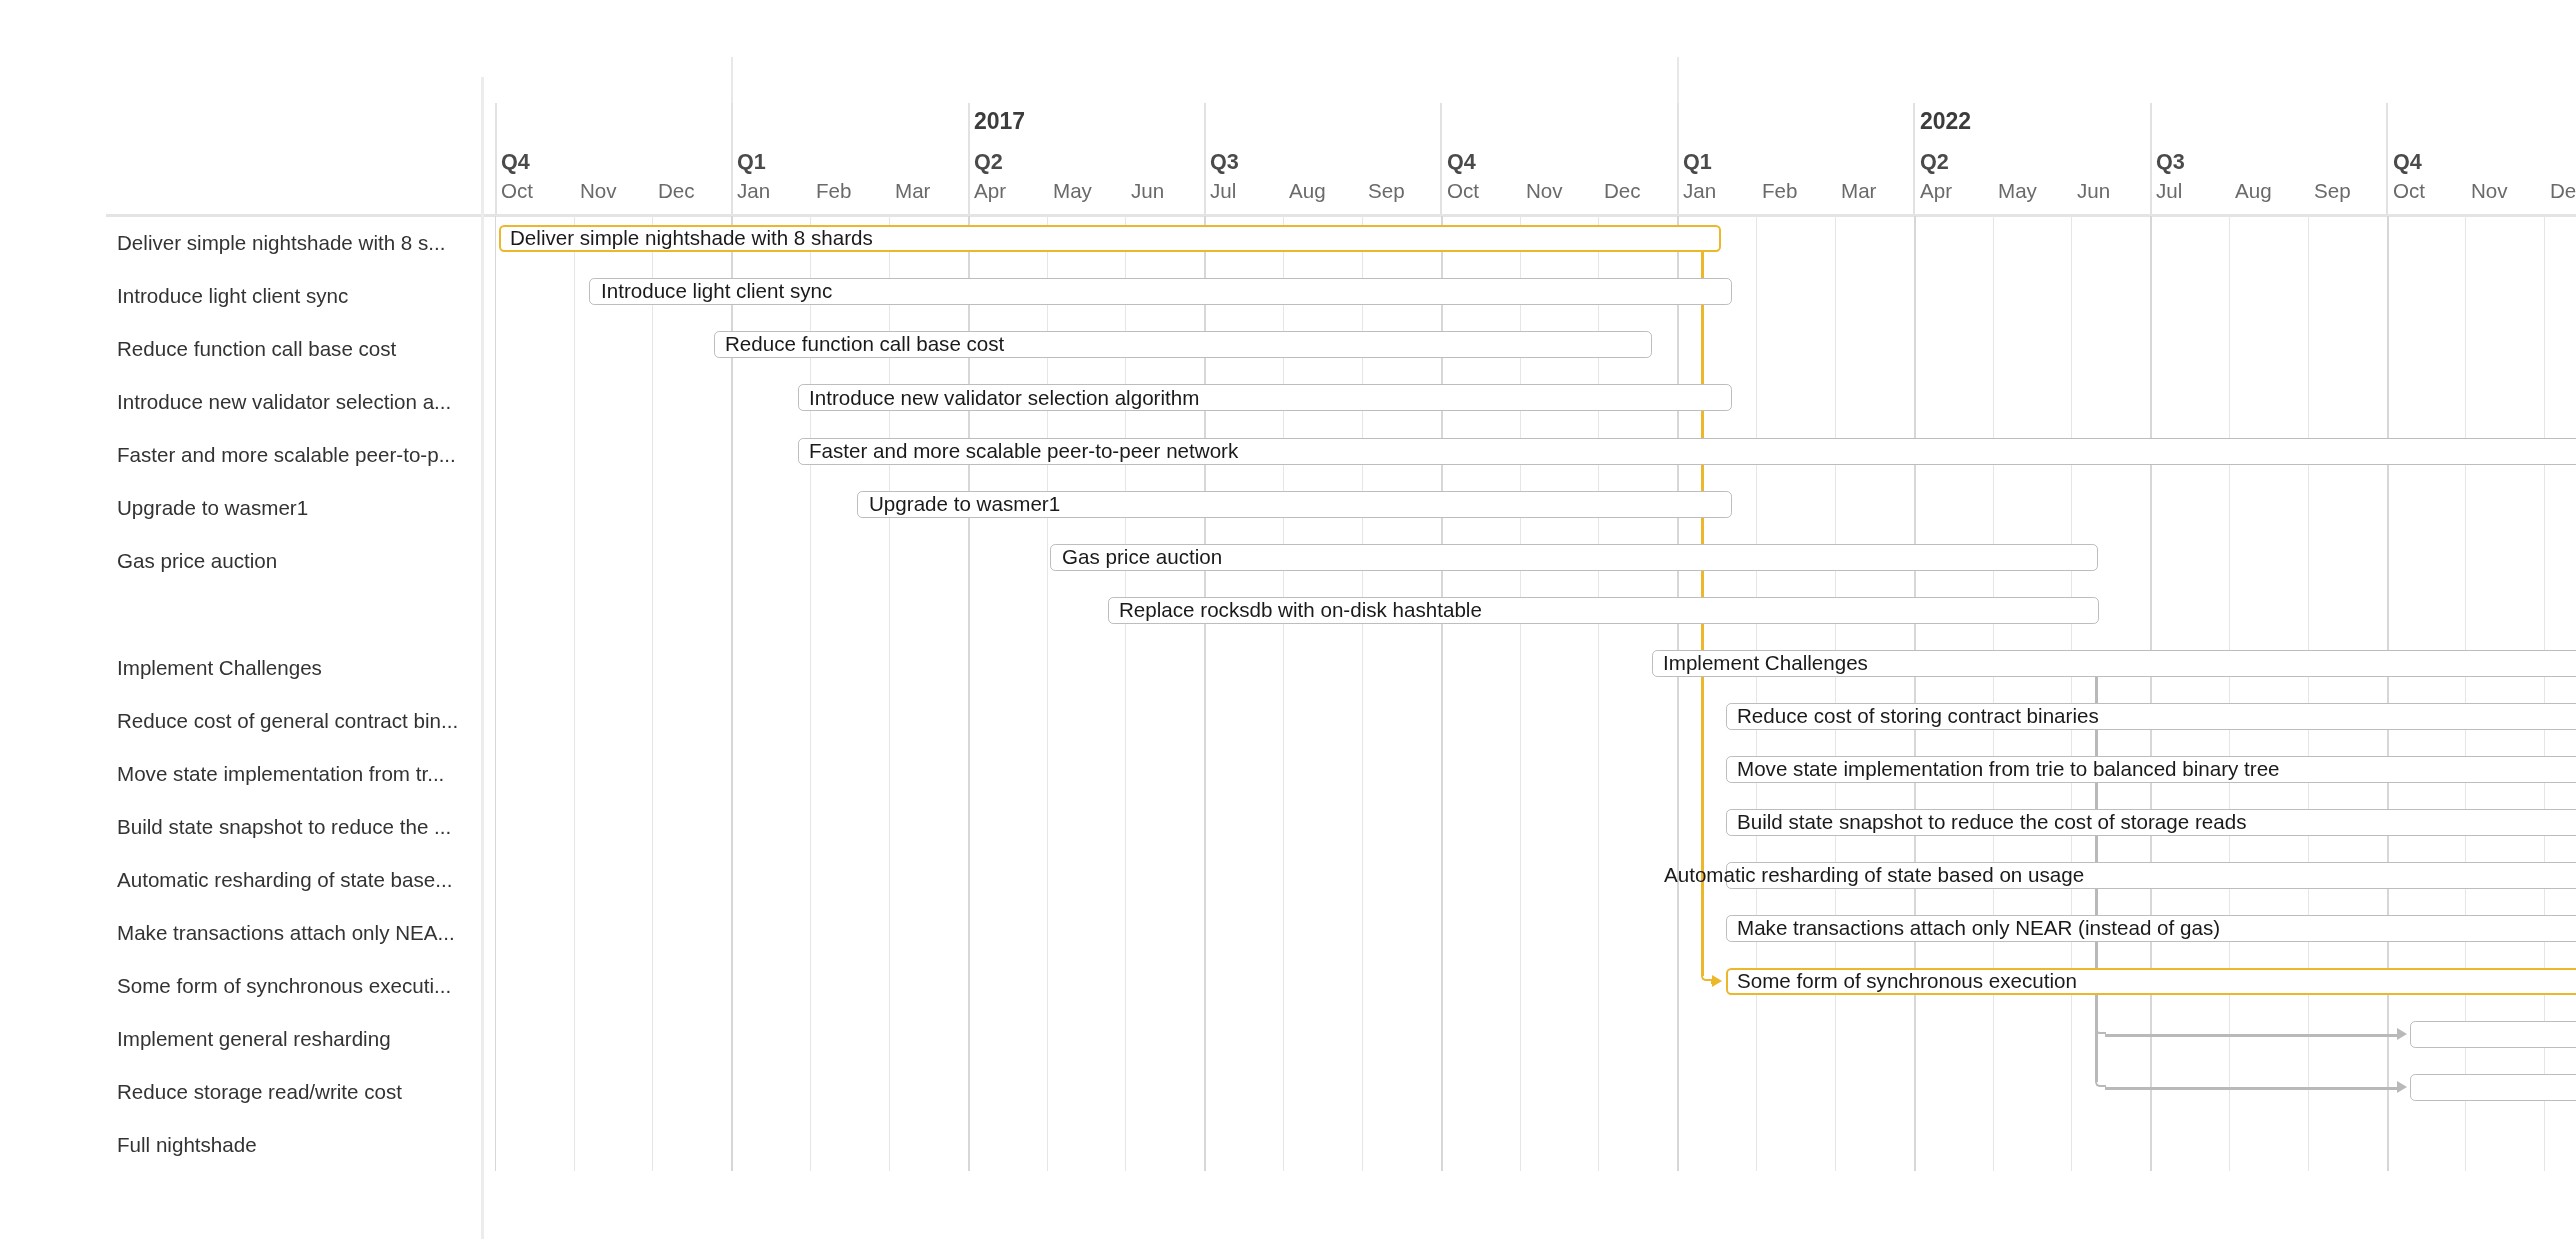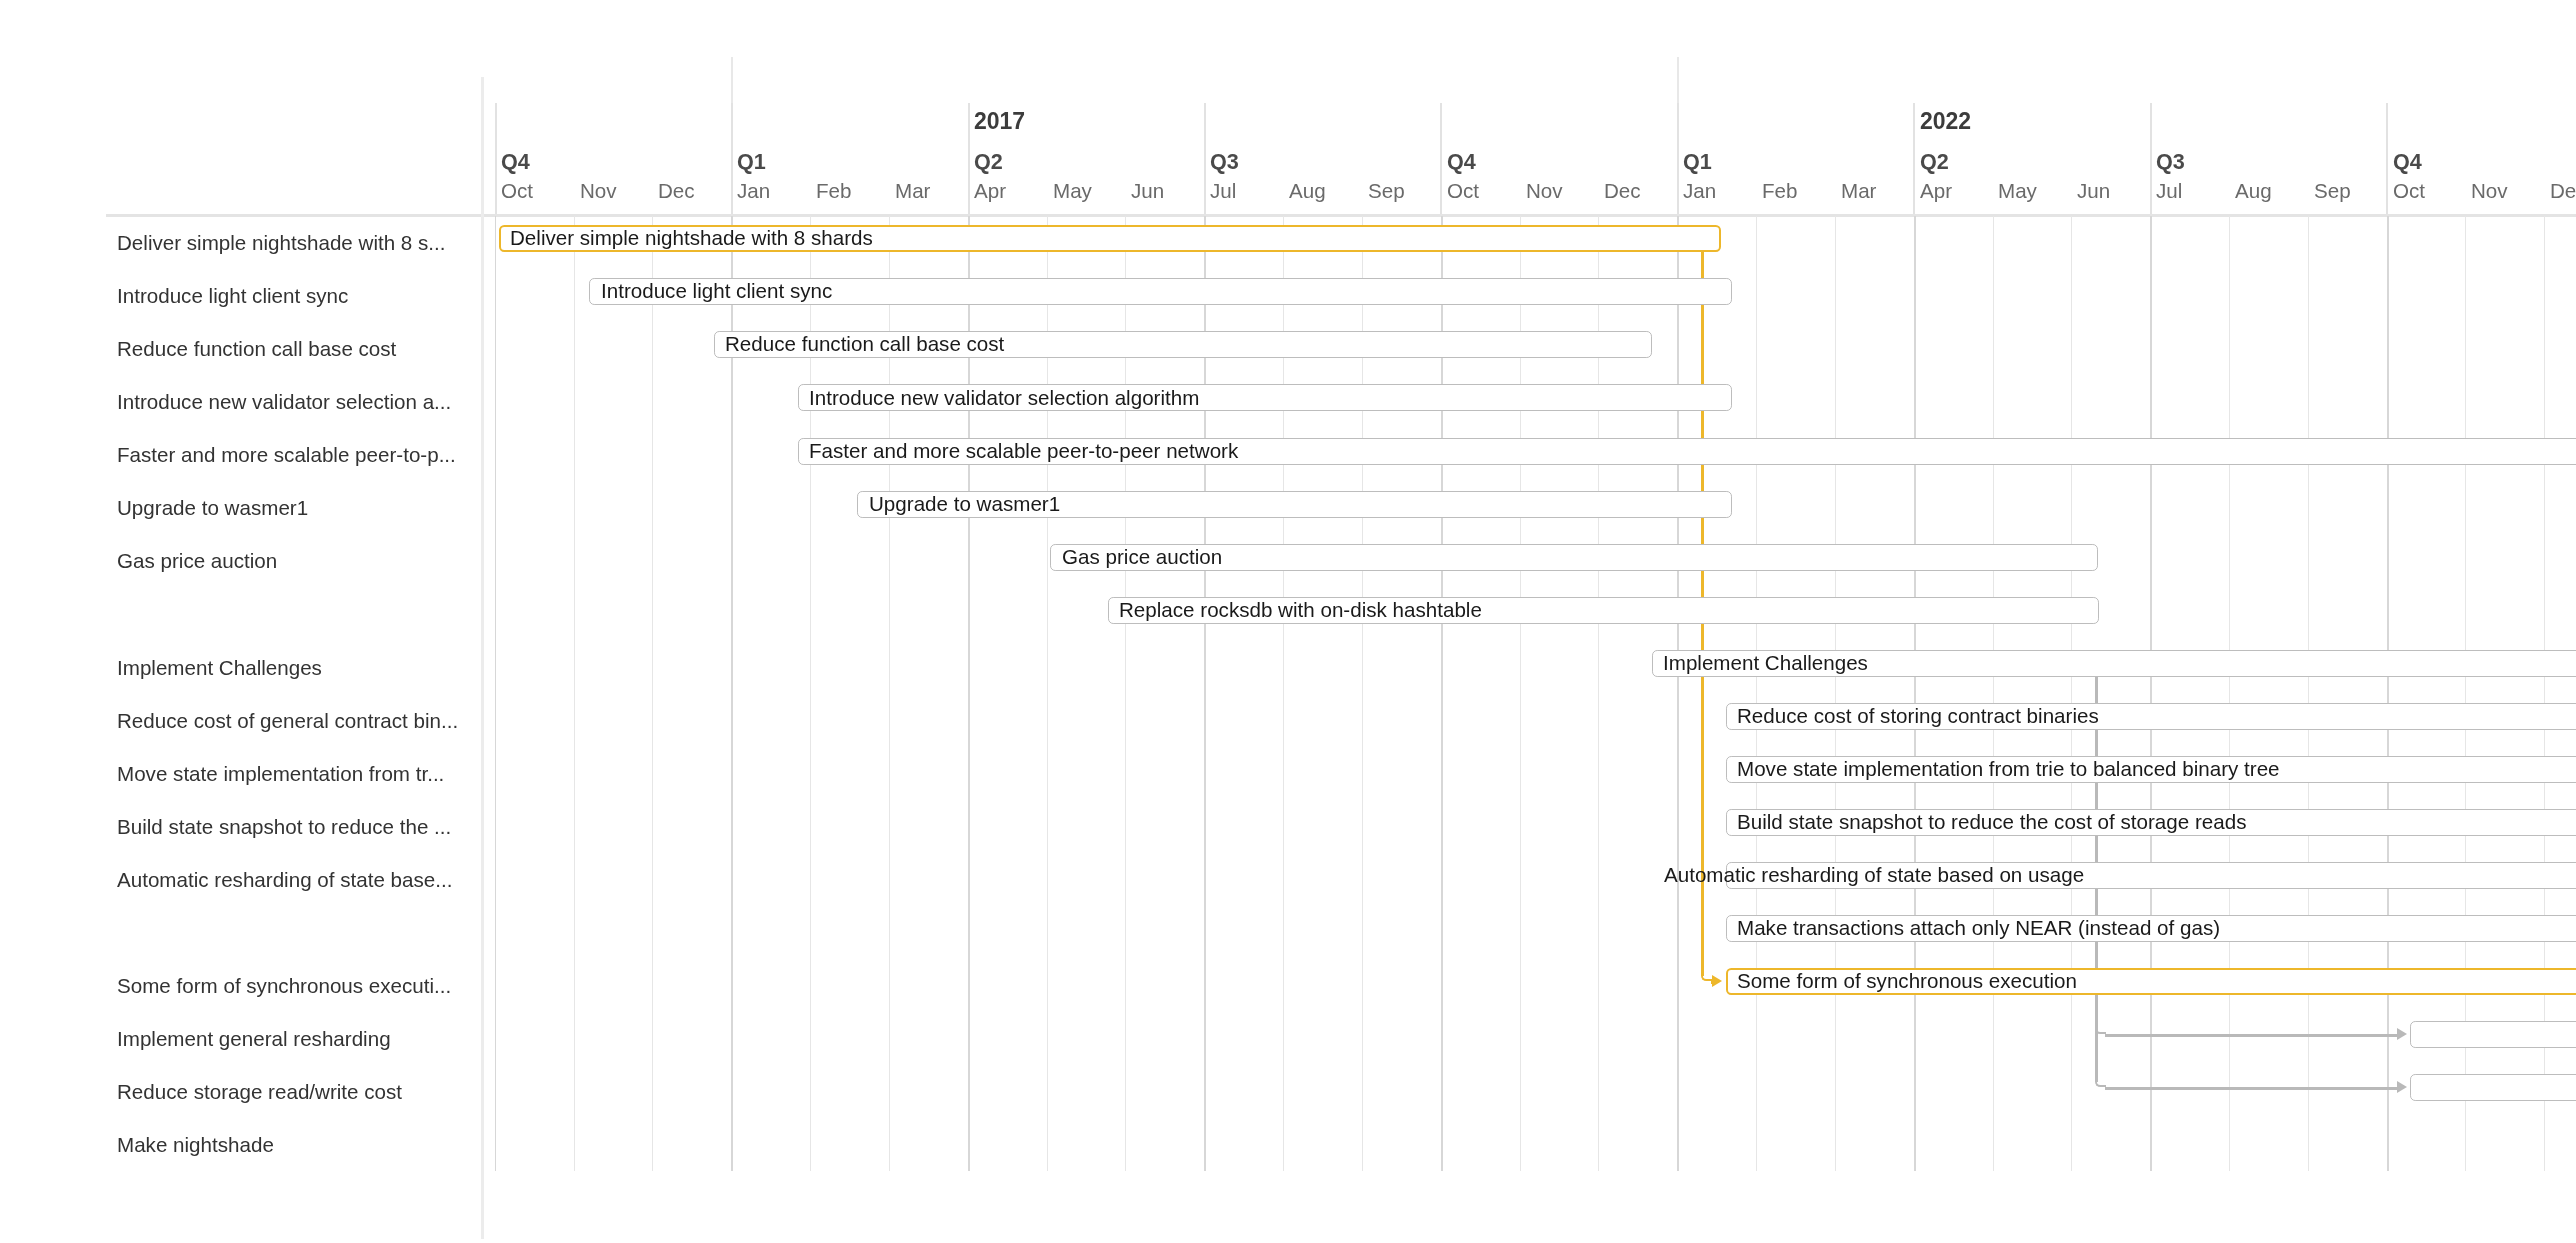--- a/index.html
+++ b/index.html
@@ -118,24 +118,25 @@
       <div class="nameRow" style="top: 106px;">Reduce function call base cost</div>
       <div class="nameRow" style="top: 159px;">Introduce new validator selection a...</div>
       <div class="nameRow" style="top: 212px;">Faster and more scalable peer-to-p...</div>
       <div class="nameRow" style="top: 265px;">Upgrade to wasmer1</div>
       <div class="nameRow" style="top: 318px;">Gas price auction</div>
       <div class="nameRow" style="top: 425px;">Implement Challenges</div>
       <div class="nameRow" style="top: 478px;">Reduce cost of general contract bin...</div>
       <div class="nameRow" style="top: 531px;">Move state implementation from tr...</div>
       <div class="nameRow" style="top: 584px;">Build state snapshot to reduce the ...</div>
       <div class="nameRow" style="top: 637px;">Automatic resharding of state base...</div>
+      <div class="nameRow" style="top: 690px;">Make transactions attach only NEA...</div>
       <div class="nameRow" style="top: 743px;">Some form of synchronous executi...</div>
       <div class="nameRow" style="top: 796px;">Implement general resharding</div>
       <div class="nameRow" style="top: 849px;">Reduce storage read/write cost</div>
-      <div class="nameRow" style="top: 902px;">Make nightshade</div>
+      <div class="nameRow" style="top: 902px;">Full nightshade</div>
     </div>
   <div id="grid" style="height: 955px;">
       <div class="vlineQ" style="left: 10.8px; height: 955px;"></div>
       <div class="vline" style="left: 90px; height: 955px;"></div>
       <div class="vline" style="left: 168px; height: 955px;"></div>
       <div class="vlineQ" style="left: 247px; height: 955px;"></div>
       <div class="vline" style="left: 326px; height: 955px;"></div>
       <div class="vline" style="left: 405px; height: 955px;"></div>
       <div class="vlineQ" style="left: 484px; height: 955px;"></div>
       <div class="vline" style="left: 563px; height: 955px;"></div>

